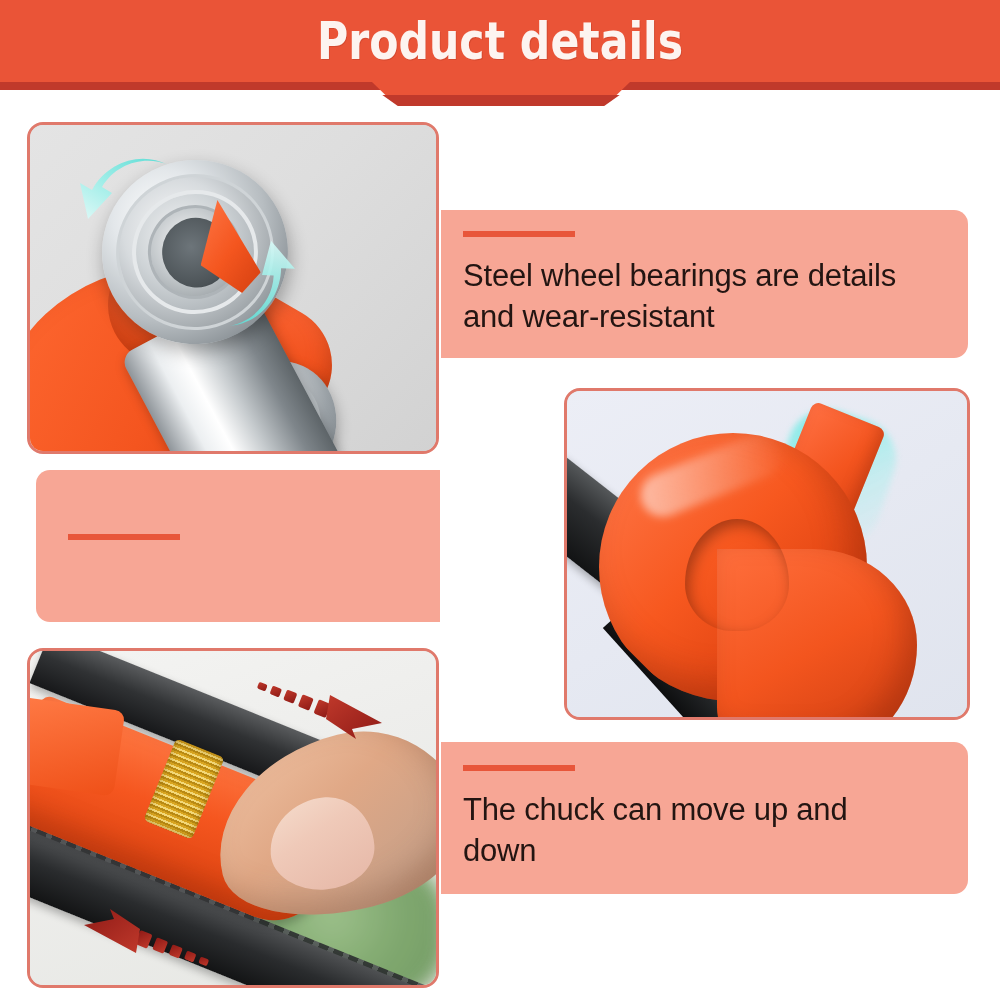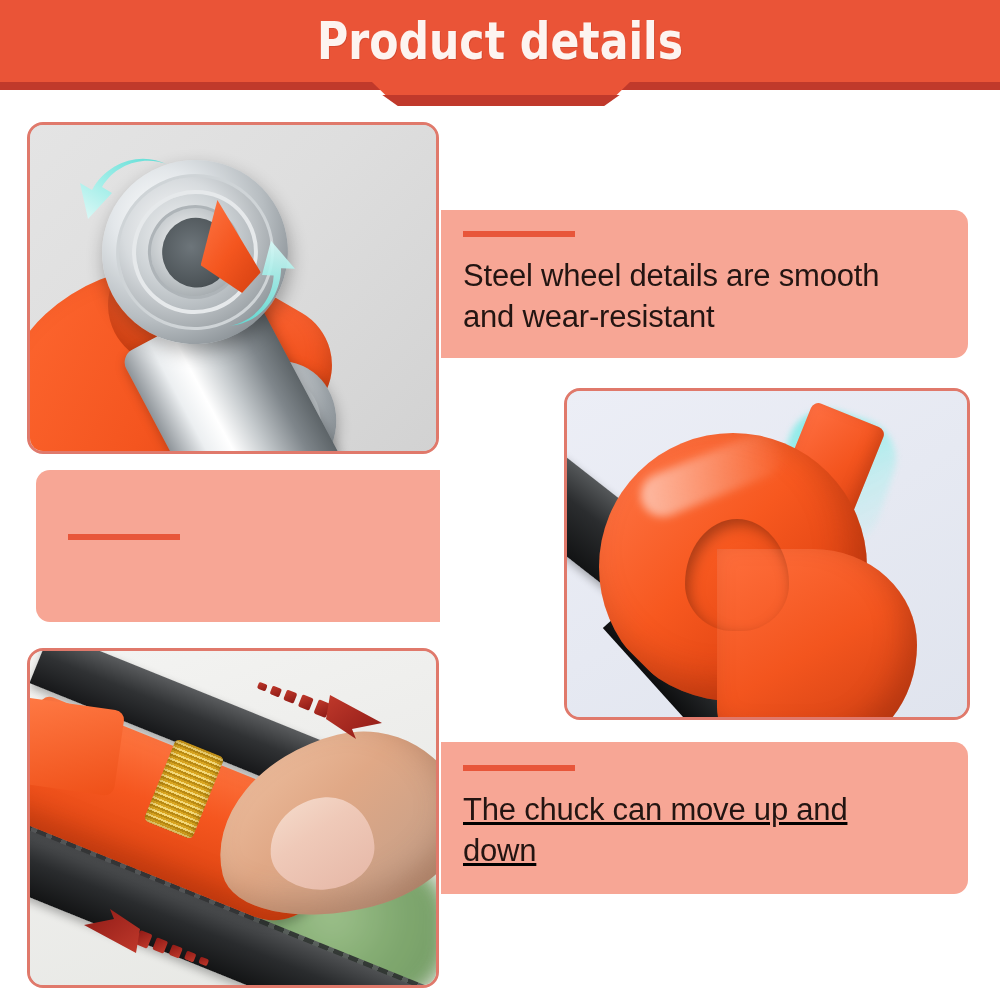--- a/index.html
+++ b/index.html
@@ -375,21 +375,20 @@
     left: 36px; top: 470px;
     width: 404px; height: 152px;
     border-radius: 14px 0 0 14px;
     padding: 0 0 0 32px;
   }
   .caption-3 {
     left: 441px; top: 742px;
     width: 527px; height: 152px;
     border-radius: 0 14px 14px 0;
     padding: 0 0 0 22px;
-    text-decoration: underline;
   }
   .caption-accent {
     width: 112px;
     height: 6px;
     background: #e8563a;
     margin-bottom: 18px;
     flex: none;
   }
   .caption-text {
     font-family: "Liberation Sans", sans-serif;
@@ -445,21 +444,21 @@
       </svg>
 
       <svg class="p1-arrow-2" viewBox="0 0 96 86">
         <path d="M92 12 C70 2 40 10 26 34 L36 40 L12 66 L4 30 L16 37 C32 8 66 -2 92 12 Z" fill="url(#cyanA)" opacity="0.9"></path>
       </svg>
     </div>
   </div>
 
   <div class="caption caption-1">
     <div class="caption-accent"></div>
-    <div class="caption-text">Steel wheel details are smooth and wear-resistant</div>
+    <div class="caption-text">Steel wheel bearings are details and wear-resistant</div>
   </div>
 
   <div class="photo photo-2">
     <div class="photo-inner">
       <div class="p2-bg"></div>
       <div class="p2-rail"></div>
       <div class="p2-rail2"></div>
       <div class="p2-glow"></div>
       <div class="p2-tab"></div>
       <div class="p2-horseshoe-outer"></div>

